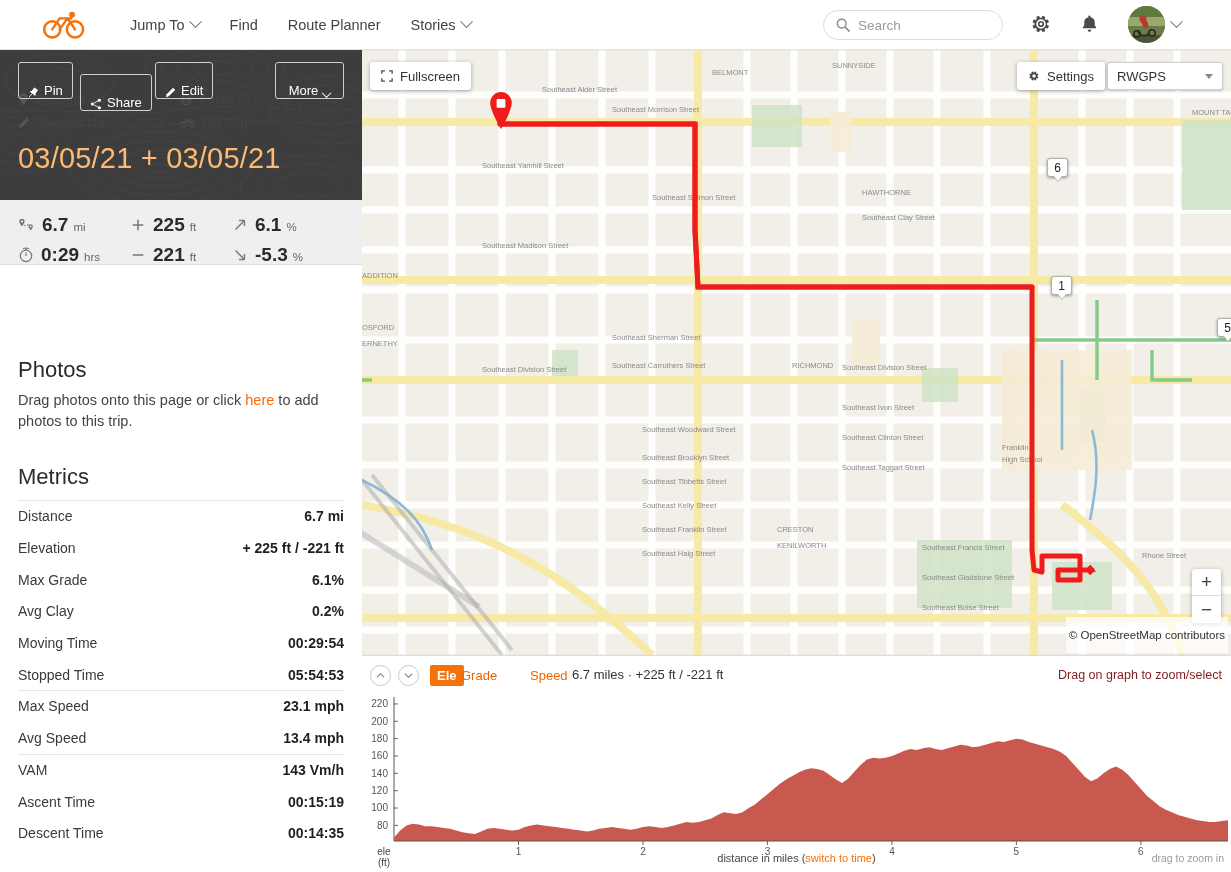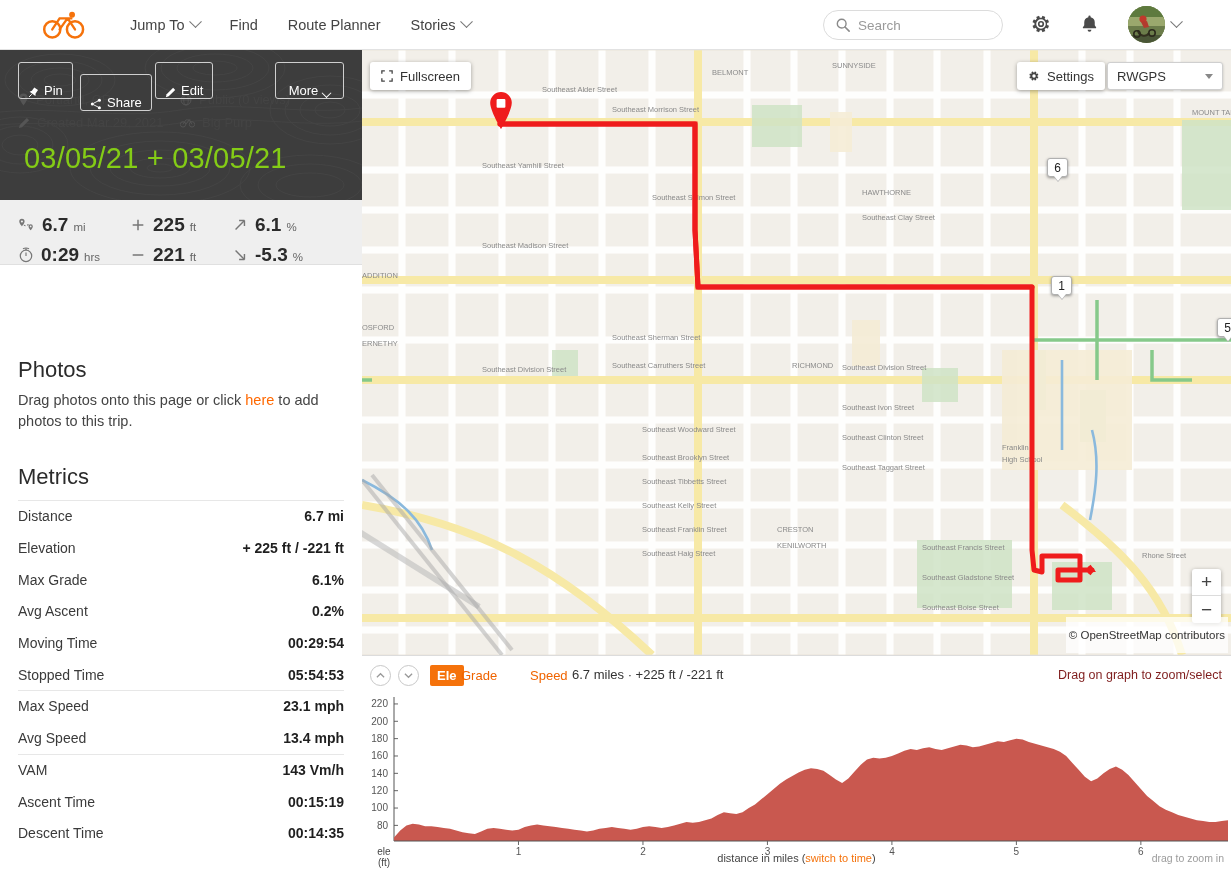--- a/index.html
+++ b/index.html
@@ -84,23 +84,23 @@
   #btn-pin   { left: 18px;  top: 12px; }
   #btn-share { left: 80px;  top: 24px; }
   #btn-edit  { left: 155px; top: 12px; }
   #btn-more  { left: 275px; top: 12px; width: 69px; justify-content: center; }
   .wcaret {
     display: inline-block; width: 7px; height: 7px;
     border-right: 1.5px solid #fff; border-bottom: 1.5px solid #fff;
     transform: rotate(45deg) translate(-1px,-1px);
   }
   #trip-title {
-    position: absolute; left: 24px; top: 108px; z-index: 3;
+    position: absolute; left: 18px; top: 108px; z-index: 3;
     transform: translateY(-50%);
-    font-size: 29px; color: #84cc16; font-weight: 400; letter-spacing: .2px;
+    font-size: 29px; color: #fdba74; font-weight: 400; letter-spacing: .2px;
     white-space: nowrap;
   }
 
   #statsbar {
     height: 65px; width: 362px; background: #efefef;
     border-bottom: 1px solid #e0e0e0;
     position: relative;
   }
   .stat { position: absolute; display: flex; align-items: baseline; gap: 5px; }
   .stat .si { align-self: center; margin-right: 2px; }
@@ -458,21 +458,21 @@
       </div>
     <div class="mrow nodiv">
       <span class="ml">Elevation</span>
       <span class="mv">+ 225 ft / -221 ft</span>
       </div>
     <div class="mrow nodiv">
       <span class="ml">Max Grade</span>
       <span class="mv">6.1%</span>
       </div>
     <div class="mrow nodiv">
-      <span class="ml">Avg Ascent</span>
+      <span class="ml">Avg Clay</span>
       <span class="mv">0.2%</span>
       </div>
     <div class="mrow nodiv">
       <span class="ml">Moving Time</span>
       <span class="mv">00:29:54</span>
       </div>
     <div class="mrow nodiv">
       <span class="ml">Stopped Time</span>
       <span class="mv">05:54:53</span>
       </div>

